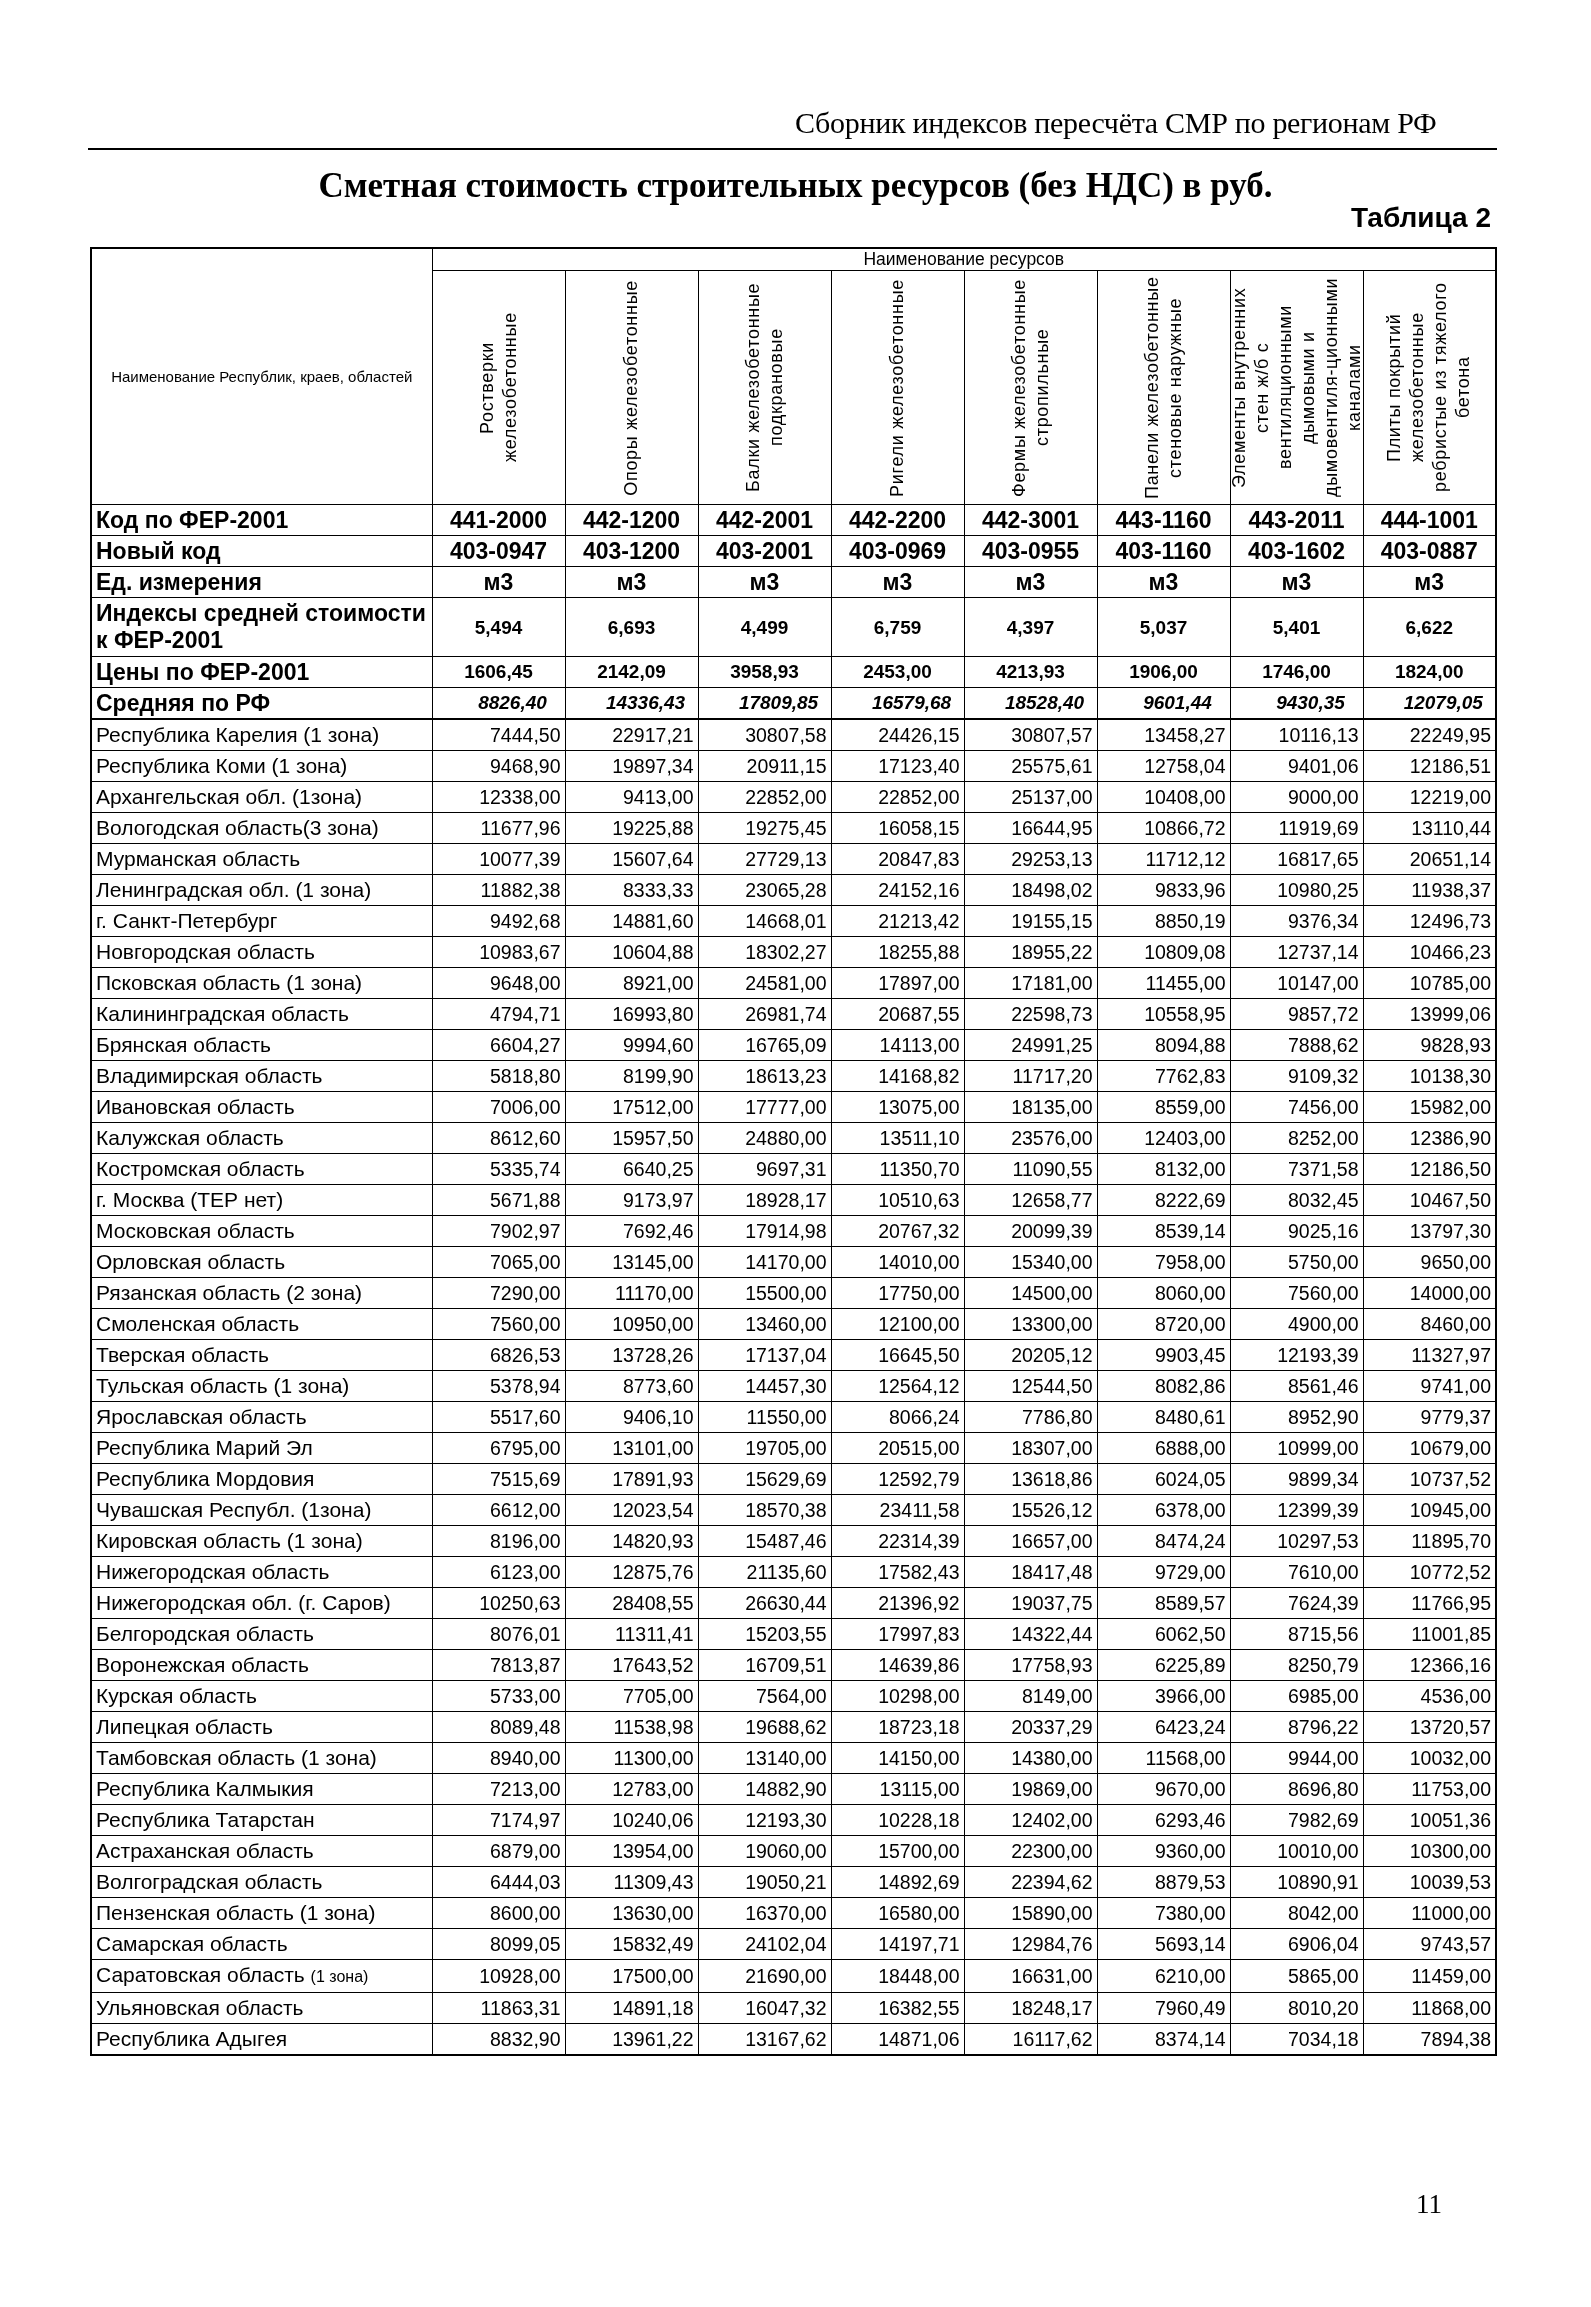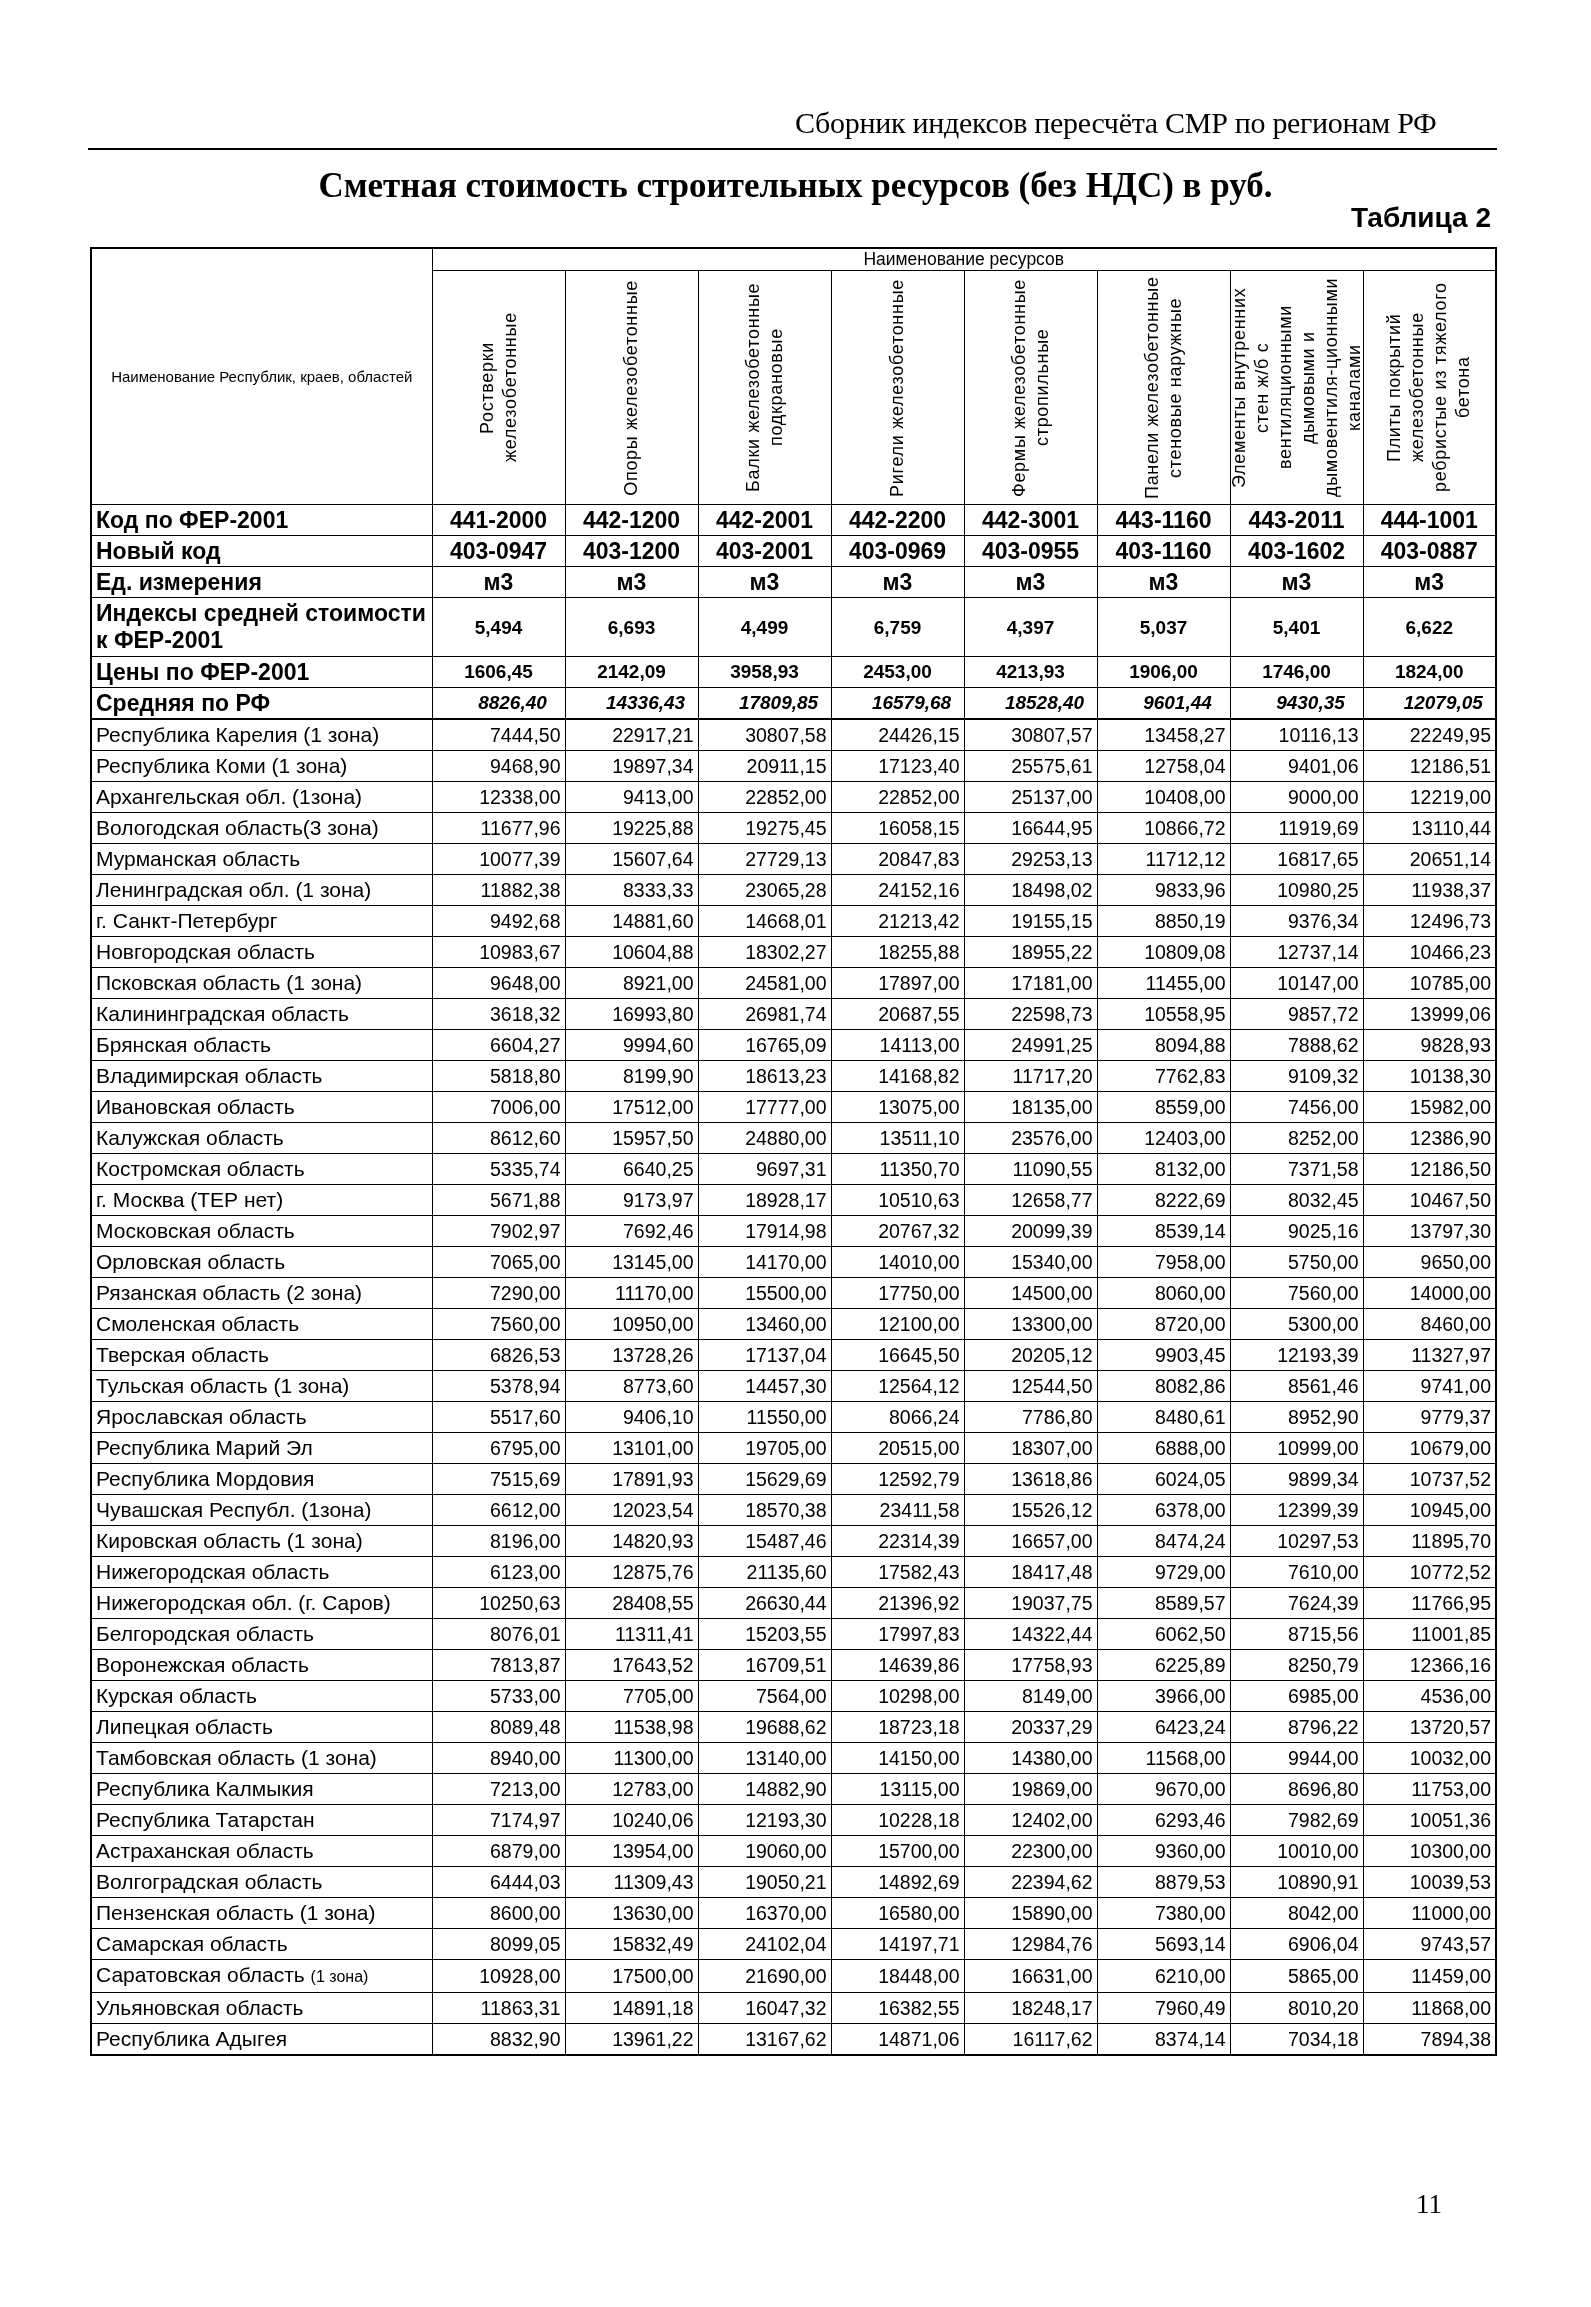--- a/index.html
+++ b/index.html
@@ -285,21 +285,21 @@
         <td class="val">8921,00</td>
         <td class="val">24581,00</td>
         <td class="val">17897,00</td>
         <td class="val">17181,00</td>
         <td class="val">11455,00</td>
         <td class="val">10147,00</td>
         <td class="val">10785,00</td>
       </tr>
       <tr class="row">
         <td class="lbl"><span>Калининградская область</span></td>
-        <td class="val">3618,32</td>
+        <td class="val">4794,71</td>
         <td class="val">16993,80</td>
         <td class="val">26981,74</td>
         <td class="val">20687,55</td>
         <td class="val">22598,73</td>
         <td class="val">10558,95</td>
         <td class="val">9857,72</td>
         <td class="val">13999,06</td>
       </tr>
       <tr class="row">
         <td class="lbl"><span>Брянская область</span></td>
@@ -401,21 +401,21 @@
         <td class="val">14000,00</td>
       </tr>
       <tr class="row">
         <td class="lbl"><span>Смоленская область</span></td>
         <td class="val">7560,00</td>
         <td class="val">10950,00</td>
         <td class="val">13460,00</td>
         <td class="val">12100,00</td>
         <td class="val">13300,00</td>
         <td class="val">8720,00</td>
-        <td class="val">5300,00</td>
+        <td class="val">4900,00</td>
         <td class="val">8460,00</td>
       </tr>
       <tr class="row">
         <td class="lbl"><span>Тверская область</span></td>
         <td class="val">6826,53</td>
         <td class="val">13728,26</td>
         <td class="val">17137,04</td>
         <td class="val">16645,50</td>
         <td class="val">20205,12</td>
         <td class="val">9903,45</td>

